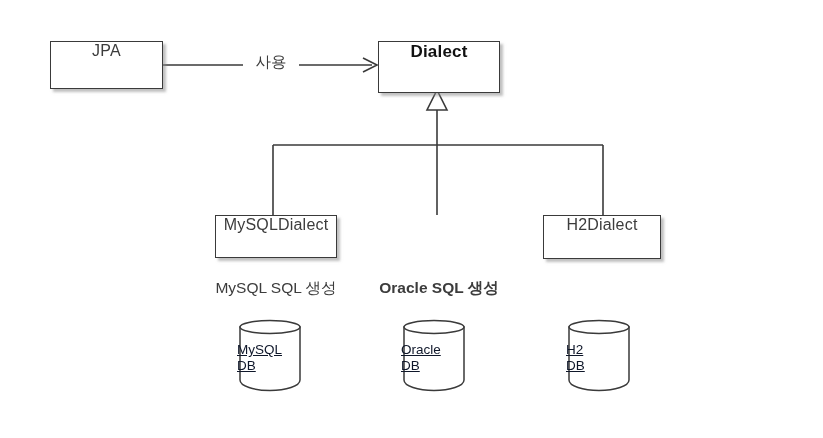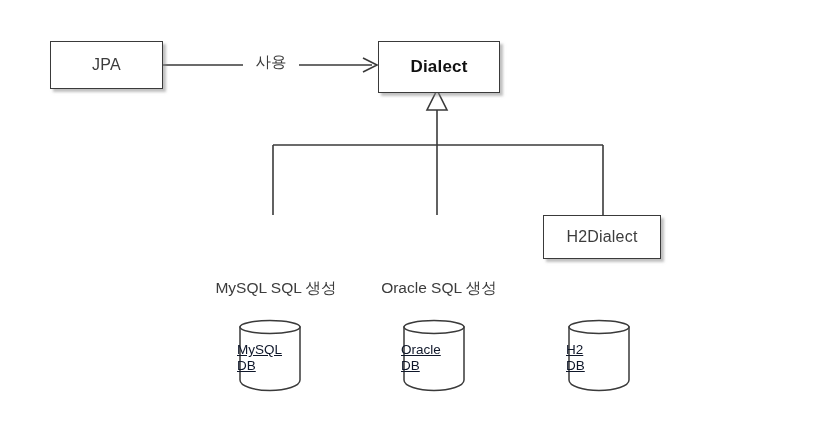--- a/index.html
+++ b/index.html
@@ -17,21 +17,20 @@
     background: #ffffff;
     overflow: hidden;
   }
   .node {
     position: absolute;
     box-sizing: border-box;
     background: #ffffff;
     border: 1.6px solid #3a3a3a;
     box-shadow: 2.5px 2.5px 2.5px rgba(140,140,140,0.55);
     display: flex;
-    align-items: center;
     justify-content: center;
     color: #3c3c3c;
   }
   .node-label {
     font-size: 16px;
     letter-spacing: 0.2px;
     white-space: nowrap;
   }
   .node.root .node-label {
     font-weight: bold;
@@ -47,21 +46,21 @@
 
   
   .caption {
     position: absolute;
     font-size: 15.5px;
     color: #3c3c3c;
     white-space: nowrap;
     text-align: center;
   }
   #cap-mysql  { left: 203px; top: 278px; width: 146px; }
-  #cap-oracle { left: 366px; top: 278px; width: 146px; }
+  #cap-oracle { left: 366px; top: 278px; width: 146px; font-weight: bold; }
   #cap-h2     { left: 534px; top: 278px; width: 136px; }
 
   
   #edge-label {
     position: absolute;
     left: 243px;
     top: 52px;
     width: 50px;
     text-align: center;
     font-size: 15.5px;
@@ -126,20 +125,23 @@
   </svg>
 
   <div class="node" id="box-jpa">
     <span class="node-label">JPA</span>
   </div>
 
   <div class="node root" id="box-dialect">
     <span class="node-label">Dialect</span>
   </div>
 
+  <div class="node" id="box-mysql">
+    <span class="node-label">MySQLDialect</span>
+  </div>
 
 
   <div class="node" id="box-h2">
     <span class="node-label">H2Dialect</span>
   </div>
 
   <div id="edge-label">사용</div>
 
   <div class="caption" id="cap-mysql">MySQL SQL 생성</div>
   <div class="caption" id="cap-oracle">Oracle SQL 생성</div>

